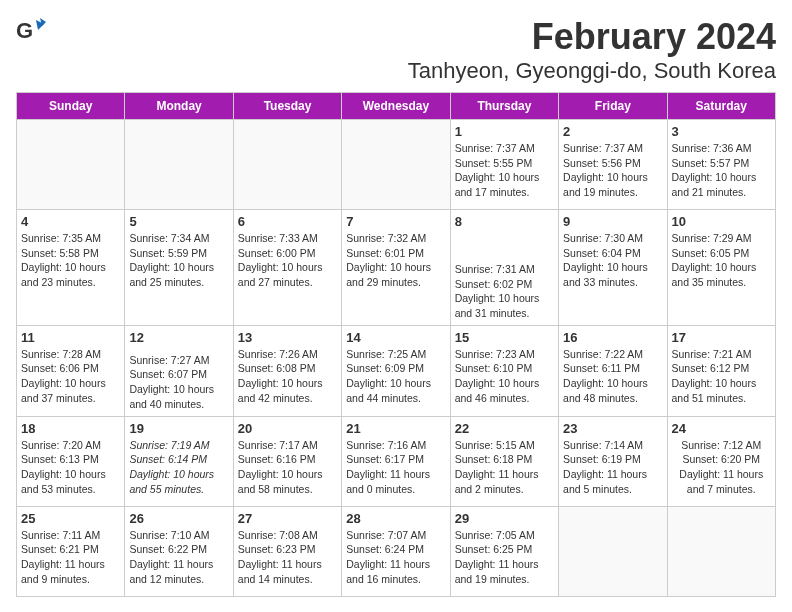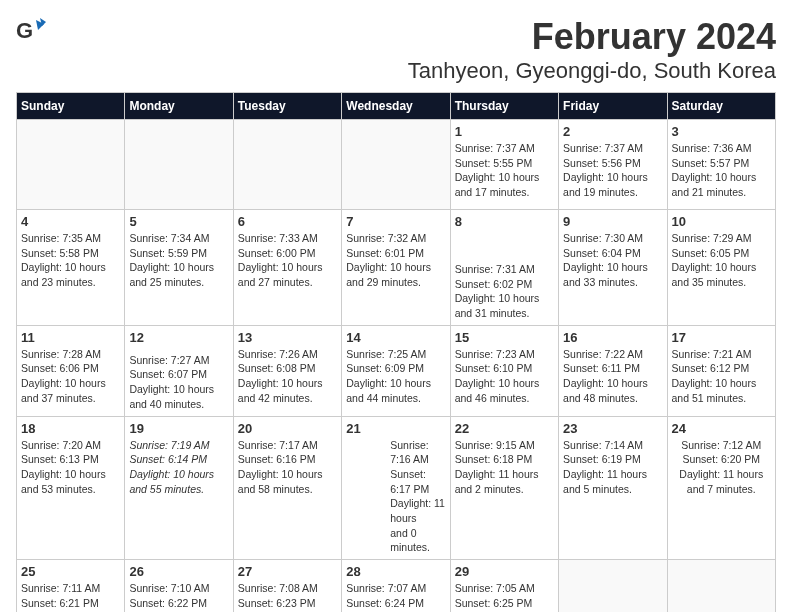--- a/index.html
+++ b/index.html
@@ -32,24 +32,24 @@
     .location {
       font-size: 22px;
       color: #333;
     }
     .calendar {
       width: 100%;
       border-collapse: collapse;
       font-size: 11px;
     }
     .calendar thead th {
-      background-color: #0f172a;
+      background-color: #a21caf;
       color: #fff;
       padding: 6px 4px;
-      text-align: left;
+      text-align: center;
       font-size: 12px;
       font-weight: bold;
       border: 1px solid #ccc;
     }
     .calendar tbody td {
       border: 1px solid #ccc;
       vertical-align: top;
       padding: 4px;
       width: calc(100%/7);
       height: 90px;
@@ -248,28 +248,28 @@
         </td>
         <td>
           <span class="day-number">20</span>
           <div class="day-info" style="white-space: pre-line;">Sunrise: 7:17 AM
 Sunset: 6:16 PM
 Daylight: 10 hours
 and 58 minutes.</div>
         </td>
         <td>
           <span class="day-number">21</span>
-          <div class="day-info" style="white-space: pre-line; margin-left: 44px;">Sunrise: 7:16 AM
+          <div class="day-info" style="white-space: pre-line;">Sunrise: 7:16 AM
 Sunset: 6:17 PM
 Daylight: 11 hours
 and 0 minutes.</div>
         </td>
         <td>
           <span class="day-number">22</span>
-          <div class="day-info" style="white-space: pre-line;">Sunrise: 9:15 AM
+          <div class="day-info" style="white-space: pre-line;">Sunrise: 5:15 AM
 Sunset: 6:18 PM
 Daylight: 11 hours
 and 2 minutes.</div>
         </td>
         <td>
           <span class="day-number">23</span>
           <div class="day-info" style="white-space: pre-line;">Sunrise: 7:14 AM
 Sunset: 6:19 PM
 Daylight: 11 hours
 and 5 minutes.</div>

